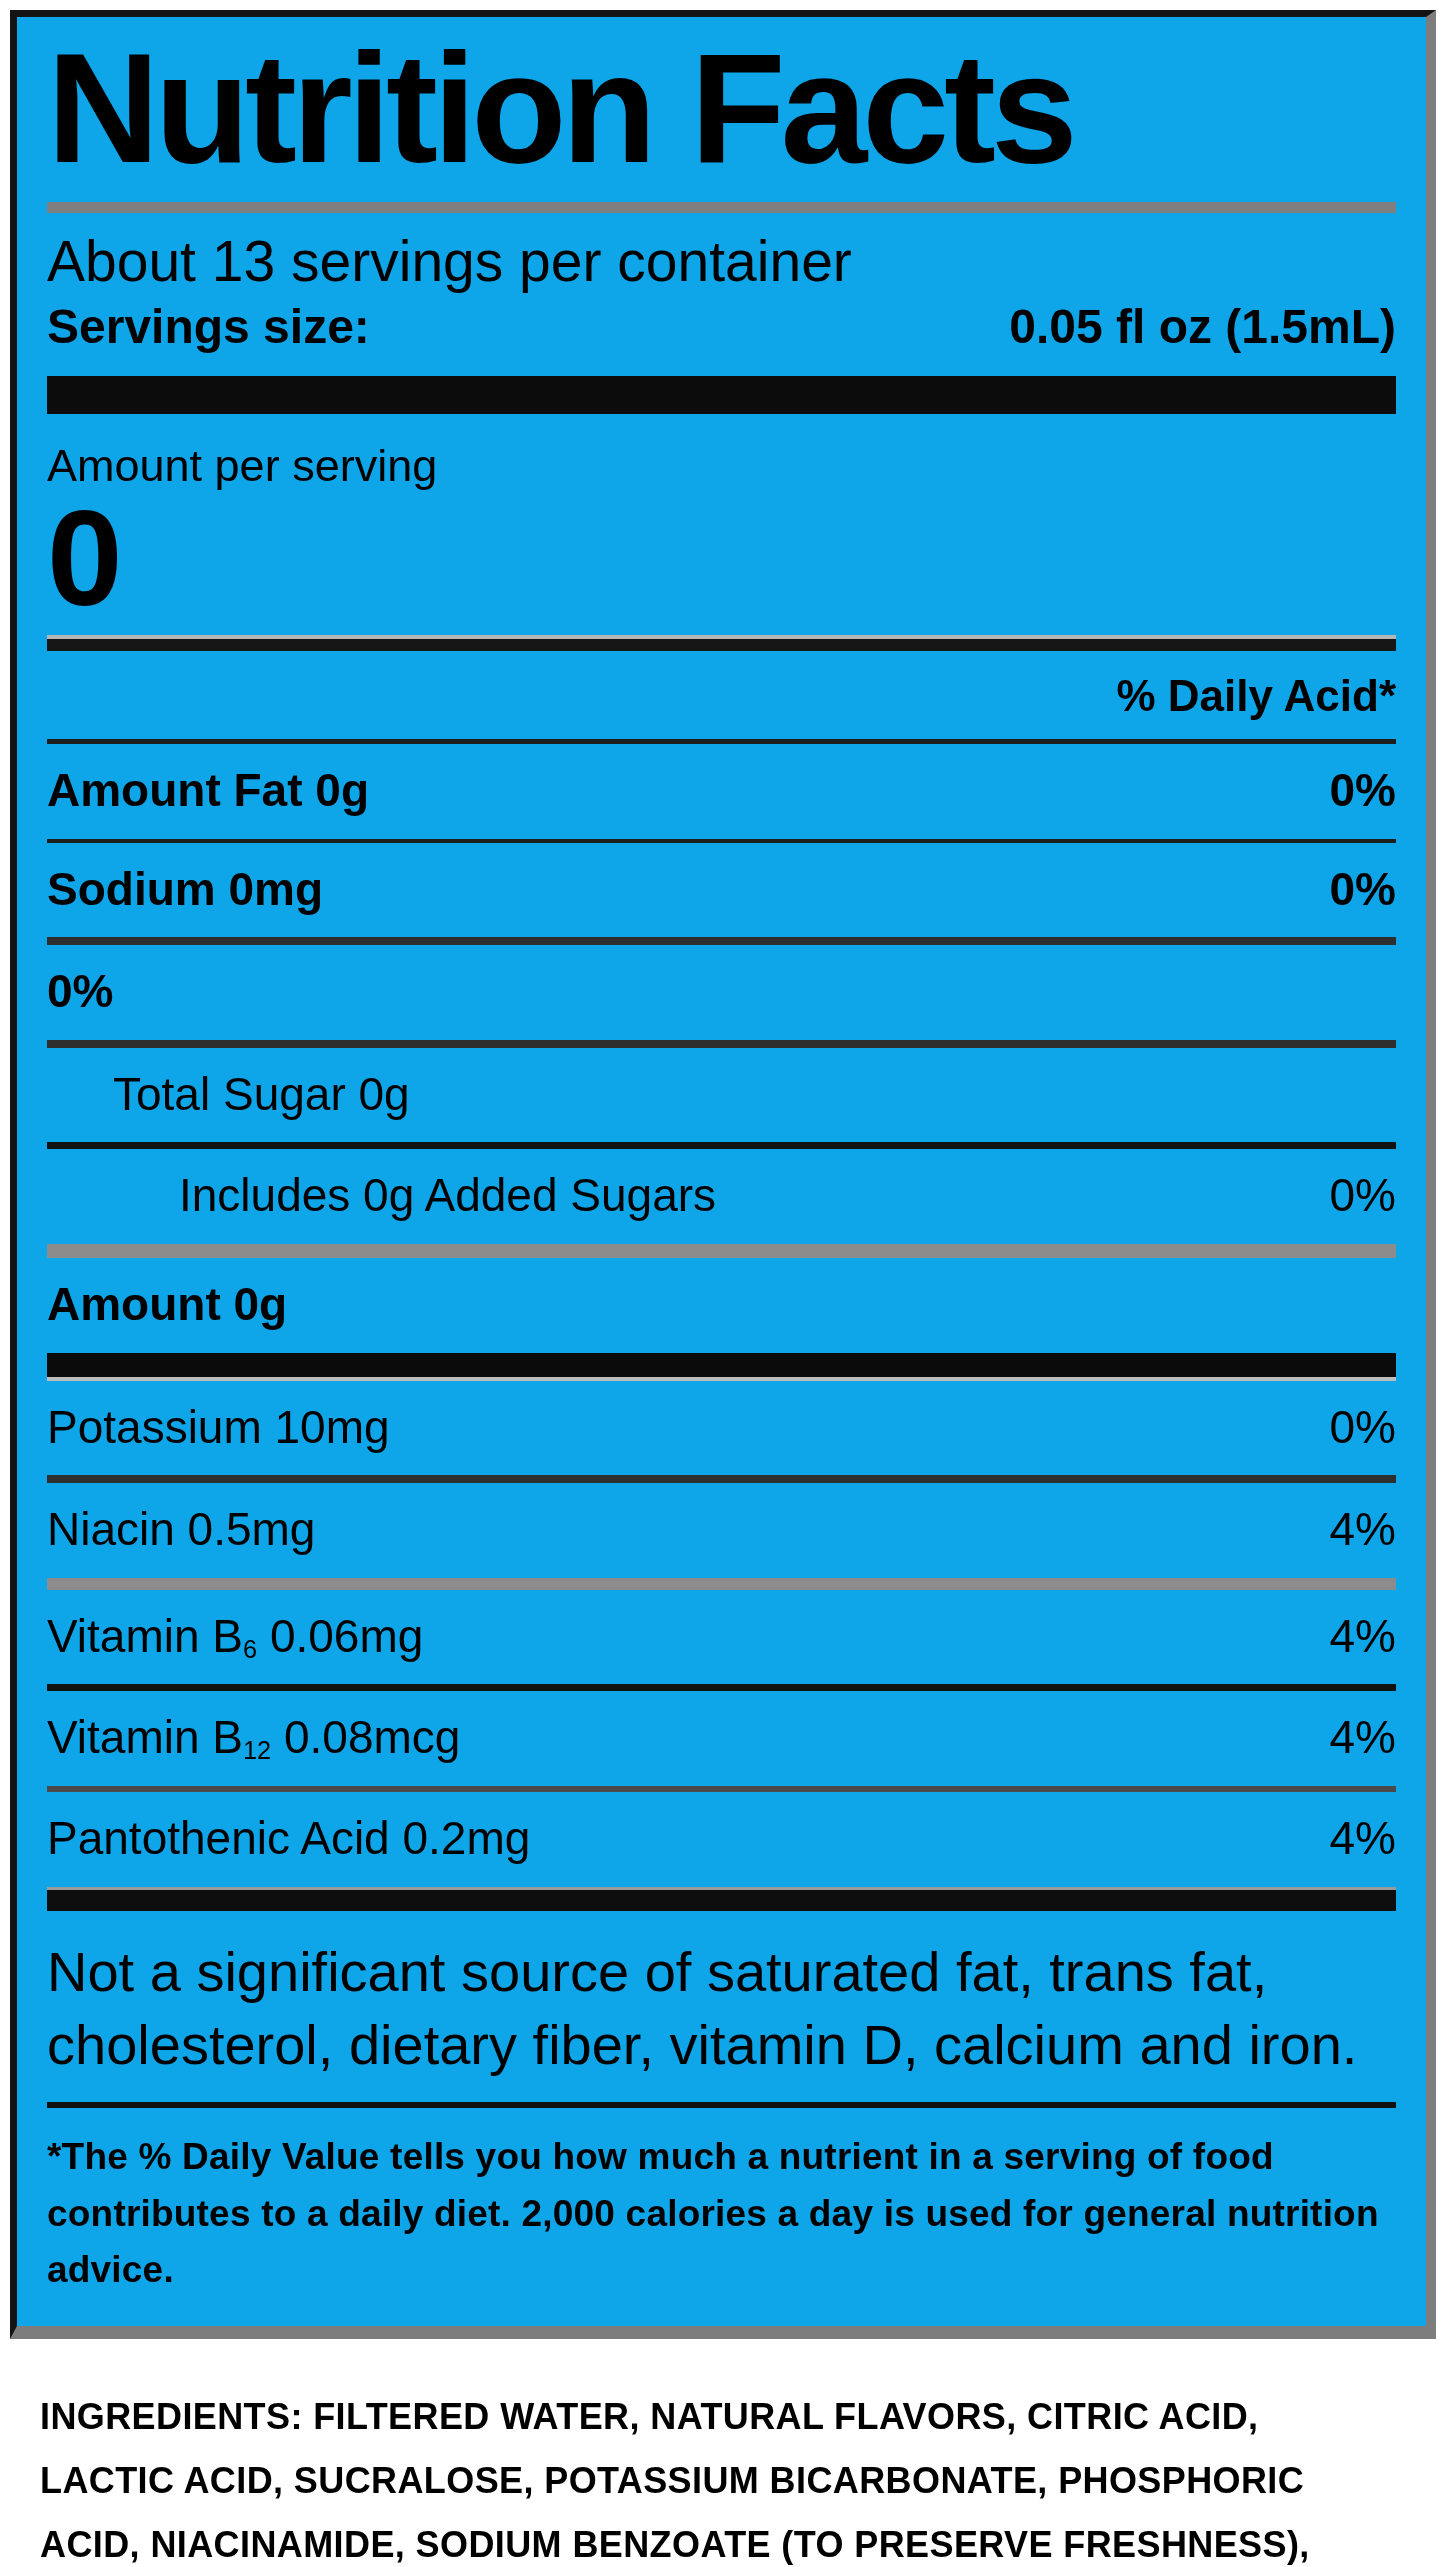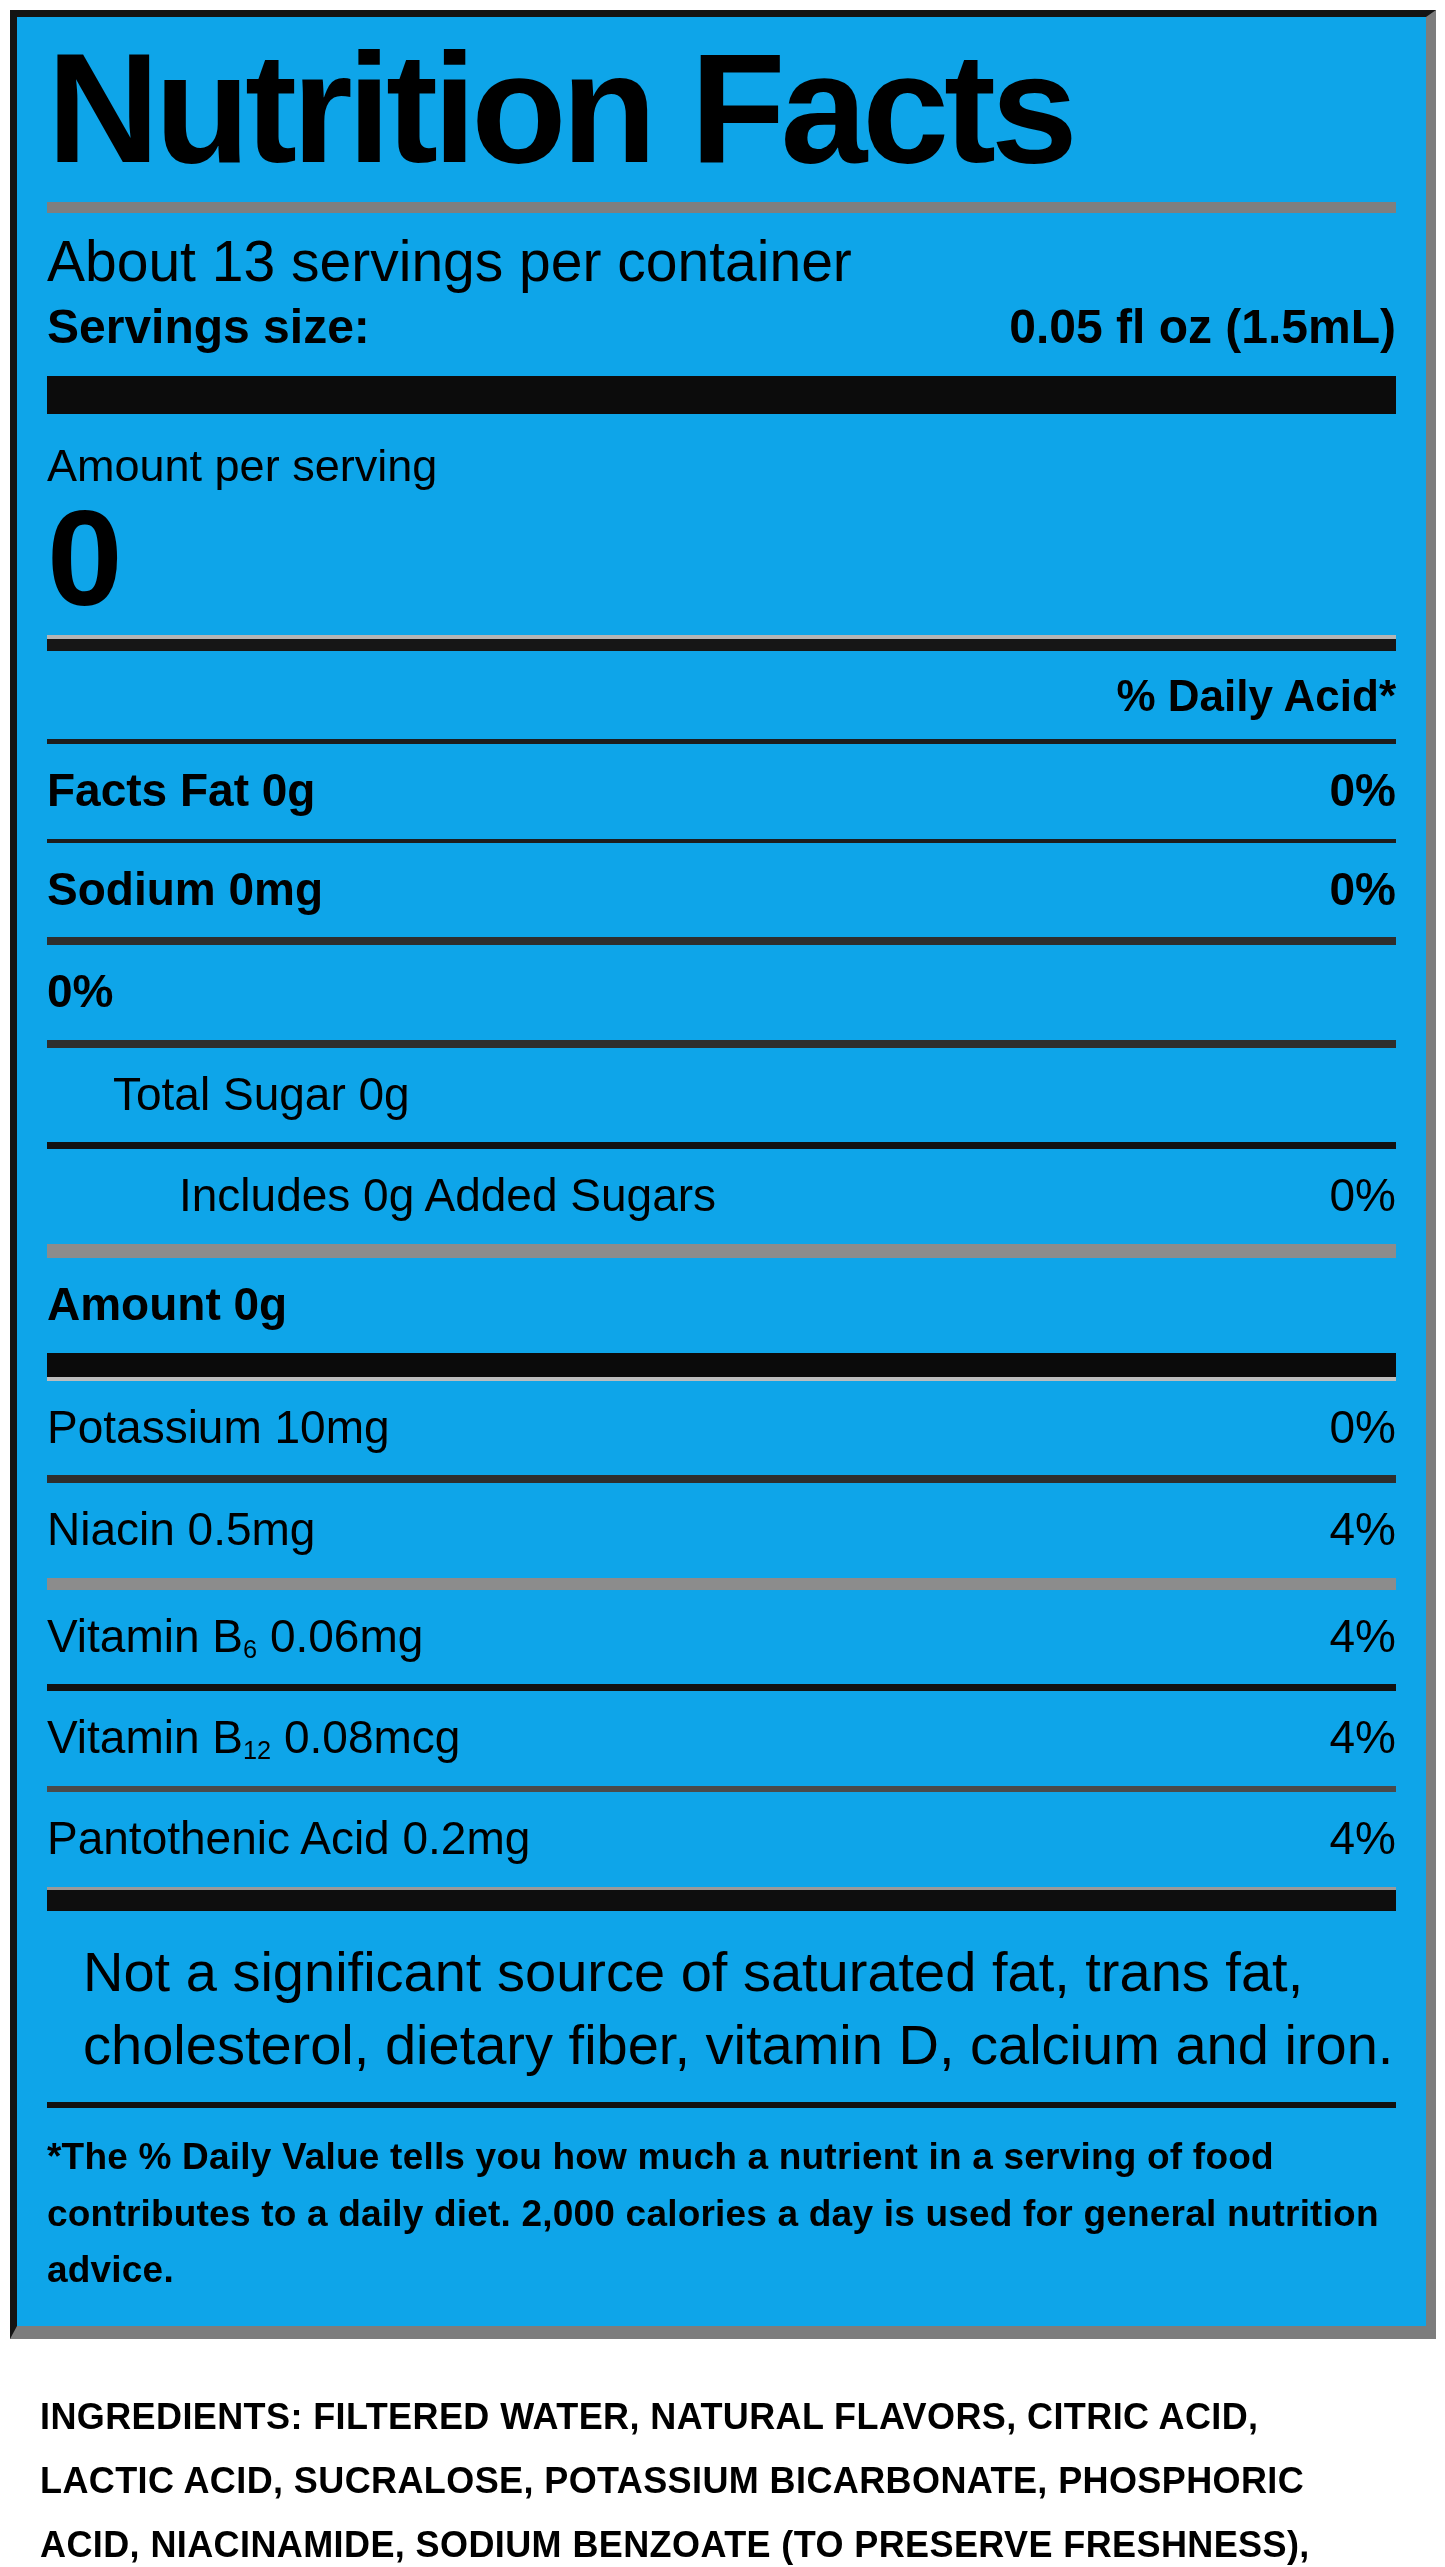--- a/index.html
+++ b/index.html
@@ -98,21 +98,20 @@
   .indent-1 { padding-left: 66px; }
   .indent-2 { padding-left: 132px; }
   sub.vsub  { font-size: 0.55em; vertical-align: -0.22em; line-height: 0; }
 
   .nf-notsig {
     font-size: 56px;
     font-weight: 400;
     line-height: 1.32;
     margin-top: 24px;
     margin-bottom: 20px;
-    margin-left: 36px;
   }
   .nf-footnote {
     font-size: 37px;
     font-weight: 700;
     line-height: 1.52;
     margin-top: 21px;
     letter-spacing: 0.2px;
   }
 
   
@@ -151,21 +150,21 @@
       <span class="nf-cal-value">0</span>
     </div>
 
     <div class="bar bar-calories"></div>
 
     <div class="nf-dv-header">% Daily Acid*</div>
 
     <div class="sep sep-5"></div>
 
     <div class="nf-row w-bold">
-      <span>Facts Fat 0g</span>
+      <span>Amount Fat 0g</span>
       <span class="dv">0%</span>
     </div>
     <div class="sep sep-4"></div>
 
     <div class="nf-row w-bold">
       <span>Sodium 0mg</span>
       <span class="dv">0%</span>
     </div>
     <div class="sep sep-8"></div>
 

